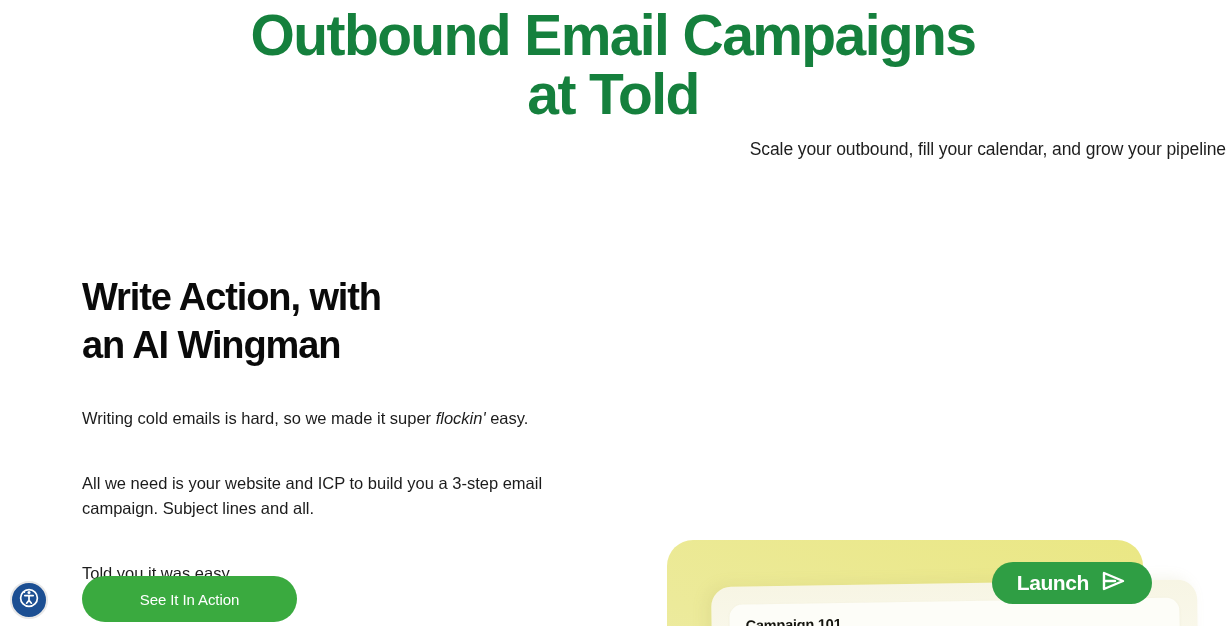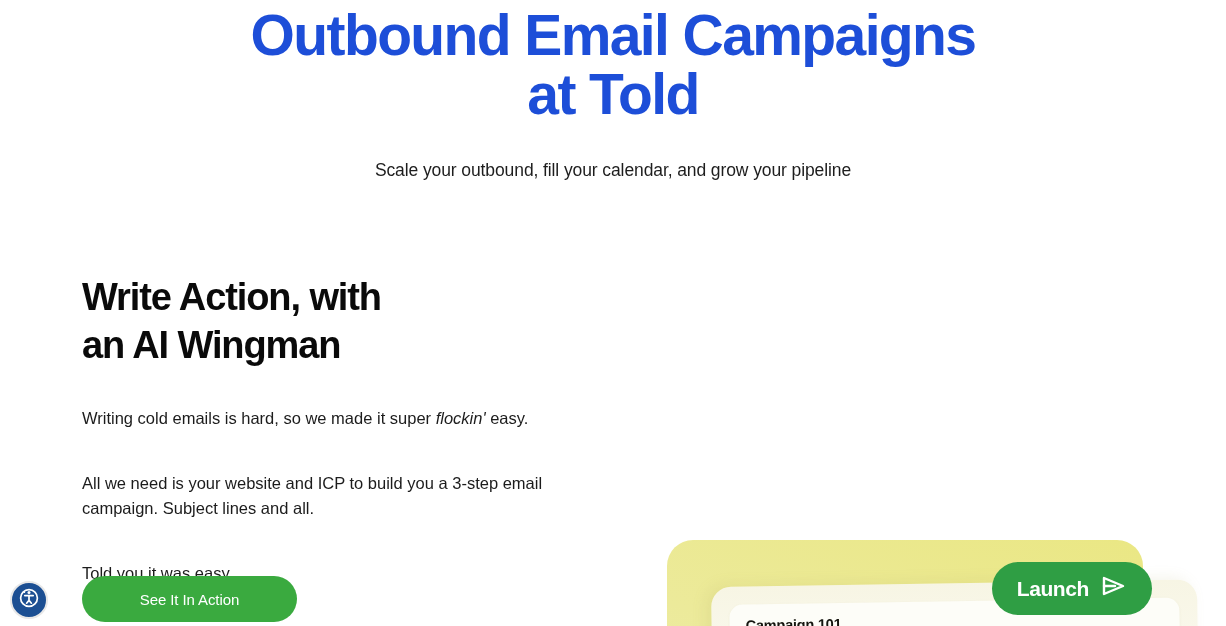--- a/index.html
+++ b/index.html
@@ -22,31 +22,32 @@
     width: 100%;
     padding-top: 6px;
     text-align: center;
   }
 
   .hero-title {
     font-size: 57px;
     line-height: 1.03;
     font-weight: 700;
     letter-spacing: -1.6px;
-    color: #1d4ed8;
+    color: #15803d;
     max-width: 900px;
     margin: 0 auto;
   }
 
   .hero-sub {
-    margin-top: 37px;
+    margin-top: 16px;
     font-size: 17.5px;
     color: #1d1d1d;
     font-weight: 400;
     letter-spacing: -0.1px;
+    text-align: right;
   }
 
   
   .section {
     position: absolute;
     top: 262px;
     left: 0;
     width: 1226px;
     height: 364px;
   }
@@ -147,21 +148,21 @@
     font-size: 14.5px;
     font-weight: 700;
     color: #15150f;
     letter-spacing: -0.2px;
   }
 
   .launch-button {
     position: absolute;
     right: -9px;
     top: 22px;
-    height: 53px;
+    height: 42px;
     padding: 0 25px;
     border: none;
     border-radius: 999px;
     background: #2f9e44;
     color: #ffffff;
     font-size: 21px;
     font-weight: 700;
     letter-spacing: -0.4px;
     font-family: "Liberation Sans", sans-serif;
     display: flex;

